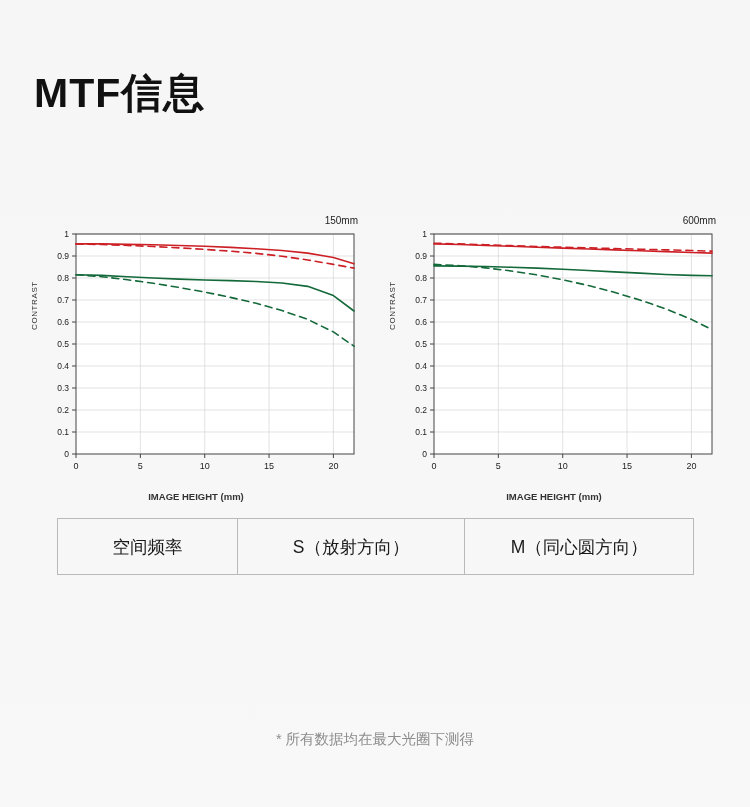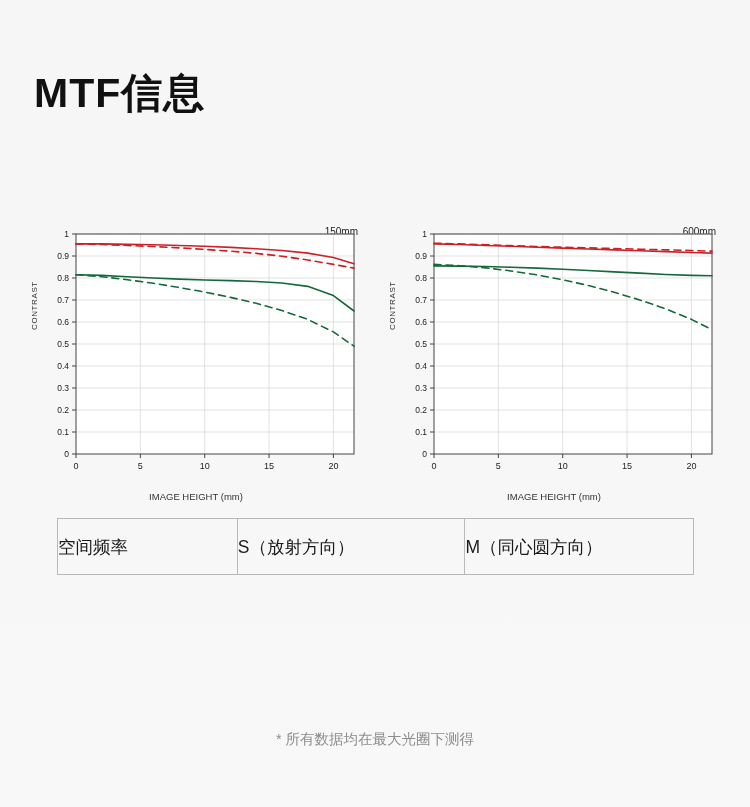--- a/index.html
+++ b/index.html
@@ -48,21 +48,21 @@
     justify-content: center;
   }
   .chart-block {
     position: relative;
     width: 336px;
     height: 290px;
   }
   .chart-corner-label {
     position: absolute;
     right: 6px;
-    top: 14px;
+    top: 3px;
     font-size: 10px;
     color: #222;
   }
   .chart-ylabel {
     position: absolute;
     left: 2px;
     top: 118px;
     font-size: 8px;
     letter-spacing: 0.6px;
     color: #333;
@@ -71,37 +71,38 @@
     white-space: nowrap;
   }
   .chart-xlabel {
     position: absolute;
     left: 0;
     right: 0;
     bottom: 0;
     text-align: center;
     font-size: 9.5px;
     color: #333;
+    font-weight: bold;
   }
   .chart-svg {
     position: absolute;
     left: 0;
     top: 14px;
   }
   table.legend {
     position: absolute;
     left: 57px;
     top: 518px;
     width: 637px;
     border-collapse: collapse;
     background: transparent;
   }
   table.legend th, table.legend td {
     border: 1px solid #b9b9b9;
-    text-align: left;
+    text-align: center;
     font-size: 17px;
     color: #1a1a1a;
     font-weight: normal;
     height: 55px;
     padding: 0;
   }
   table.legend th {
     font-size: 17.5px;
   }
   table.legend th:nth-child(1), table.legend td:nth-child(1) { width: 180px; }

